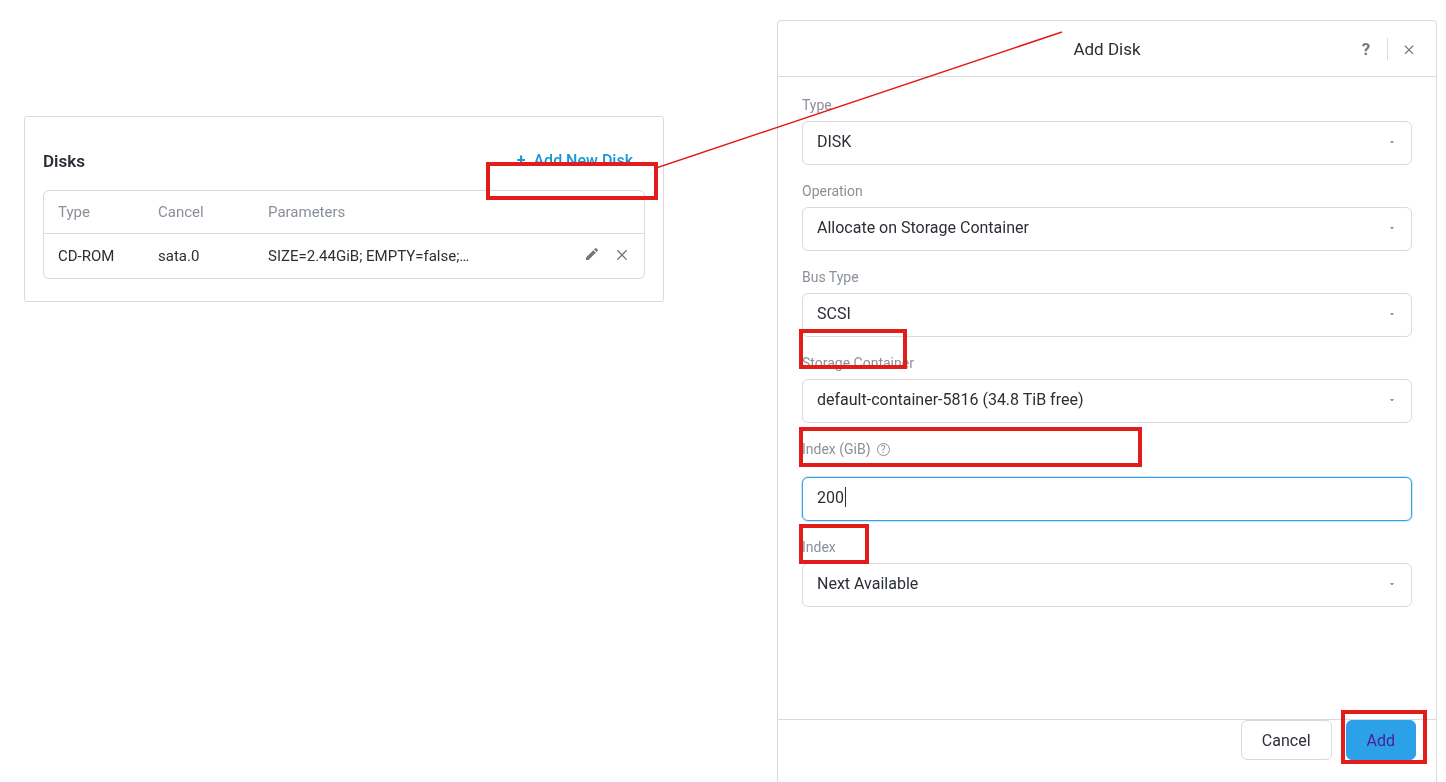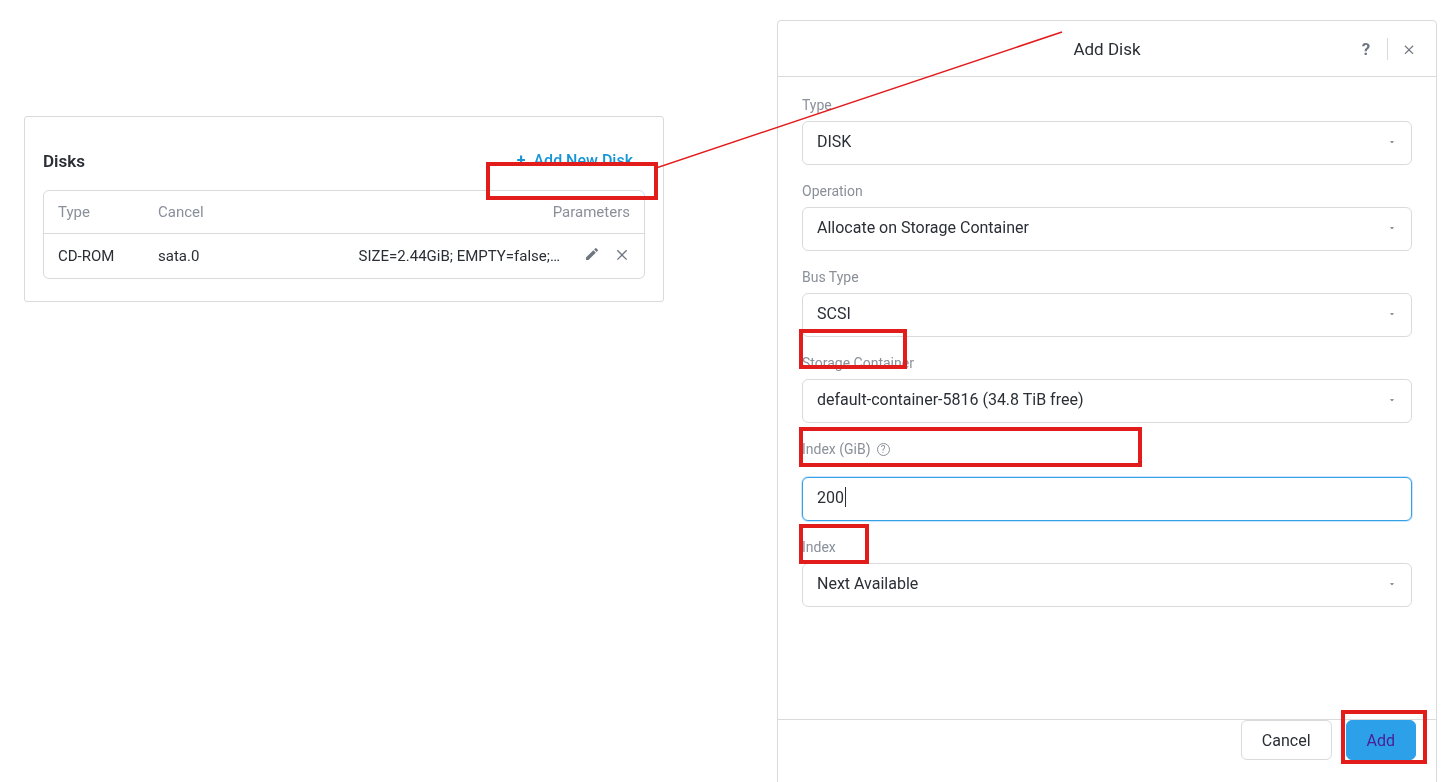--- a/index.html
+++ b/index.html
@@ -71,21 +71,21 @@
     padding: 12px 14px;
     font-size: 15px;
   }
   .disks-table .thead {
     color: var(--text-muted);
     border-bottom: 1px solid var(--border-color);
     font-weight: 400;
   }
   .col-type   { width: 100px; }
   .col-addr   { width: 110px; }
-  .col-params { flex: 1; text-align: right; }
+  .col-params { flex: 1; }
   .col-actions {
     width: 70px;
     display: flex;
     justify-content: flex-end;
     gap: 14px;
     color: #6f7680;
   }
   .icon-btn { cursor: pointer; }
   .icon-btn svg { width: 16px; height: 16px; fill: #6f7680; }
 

